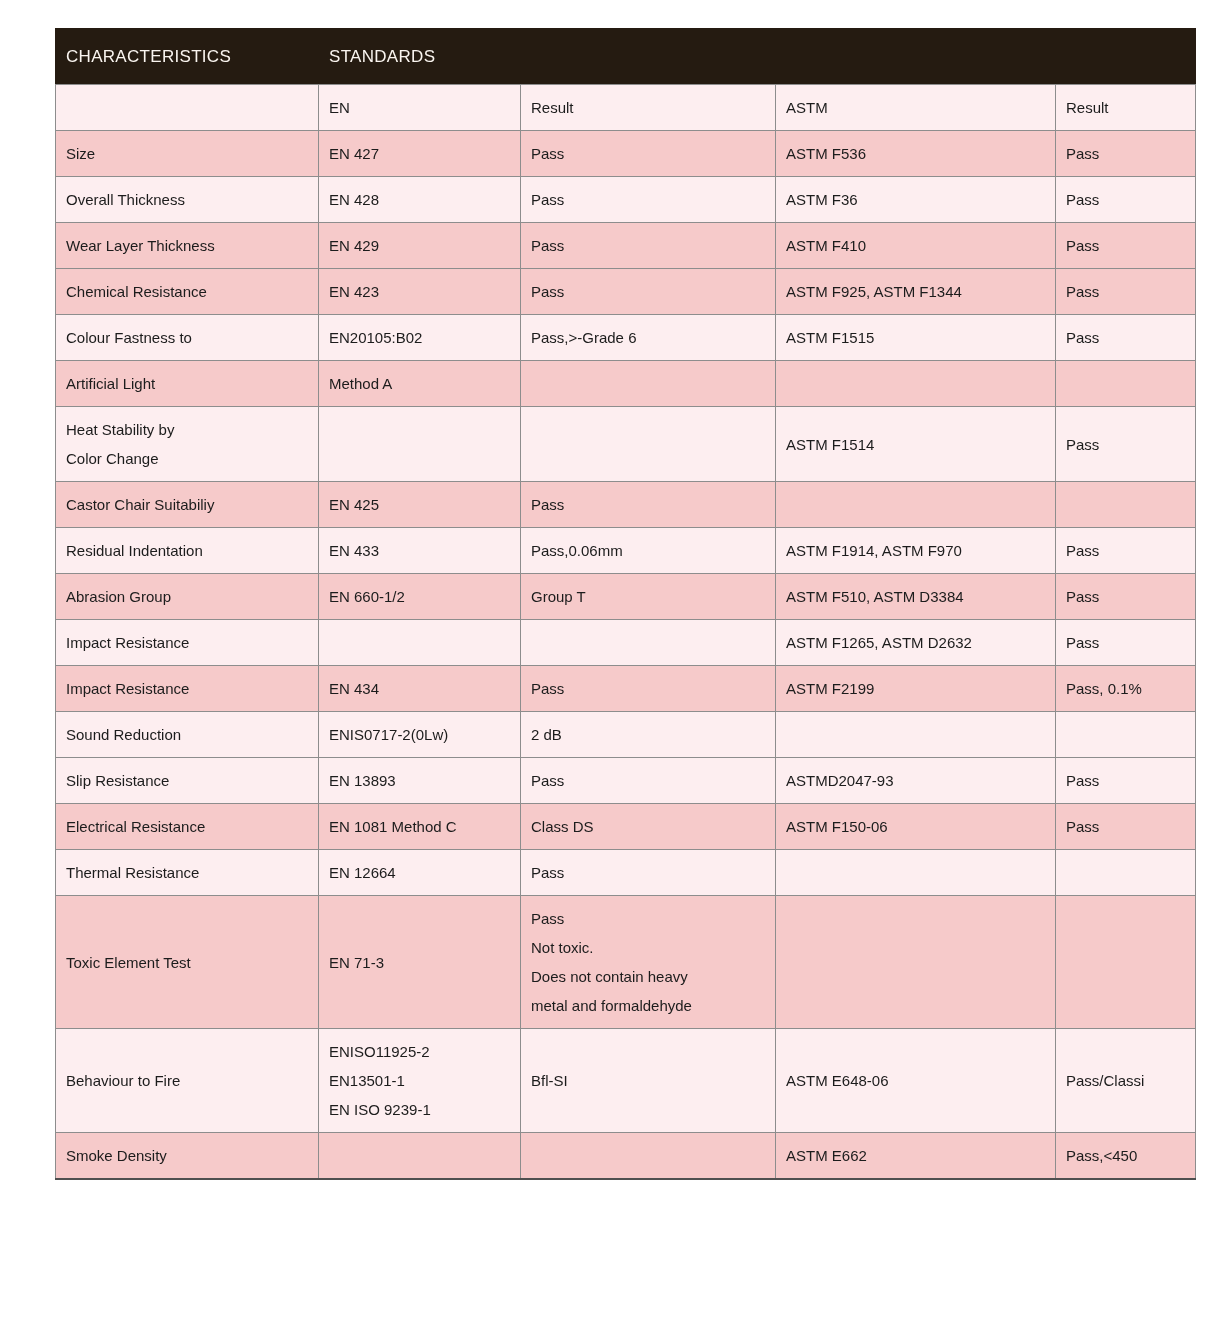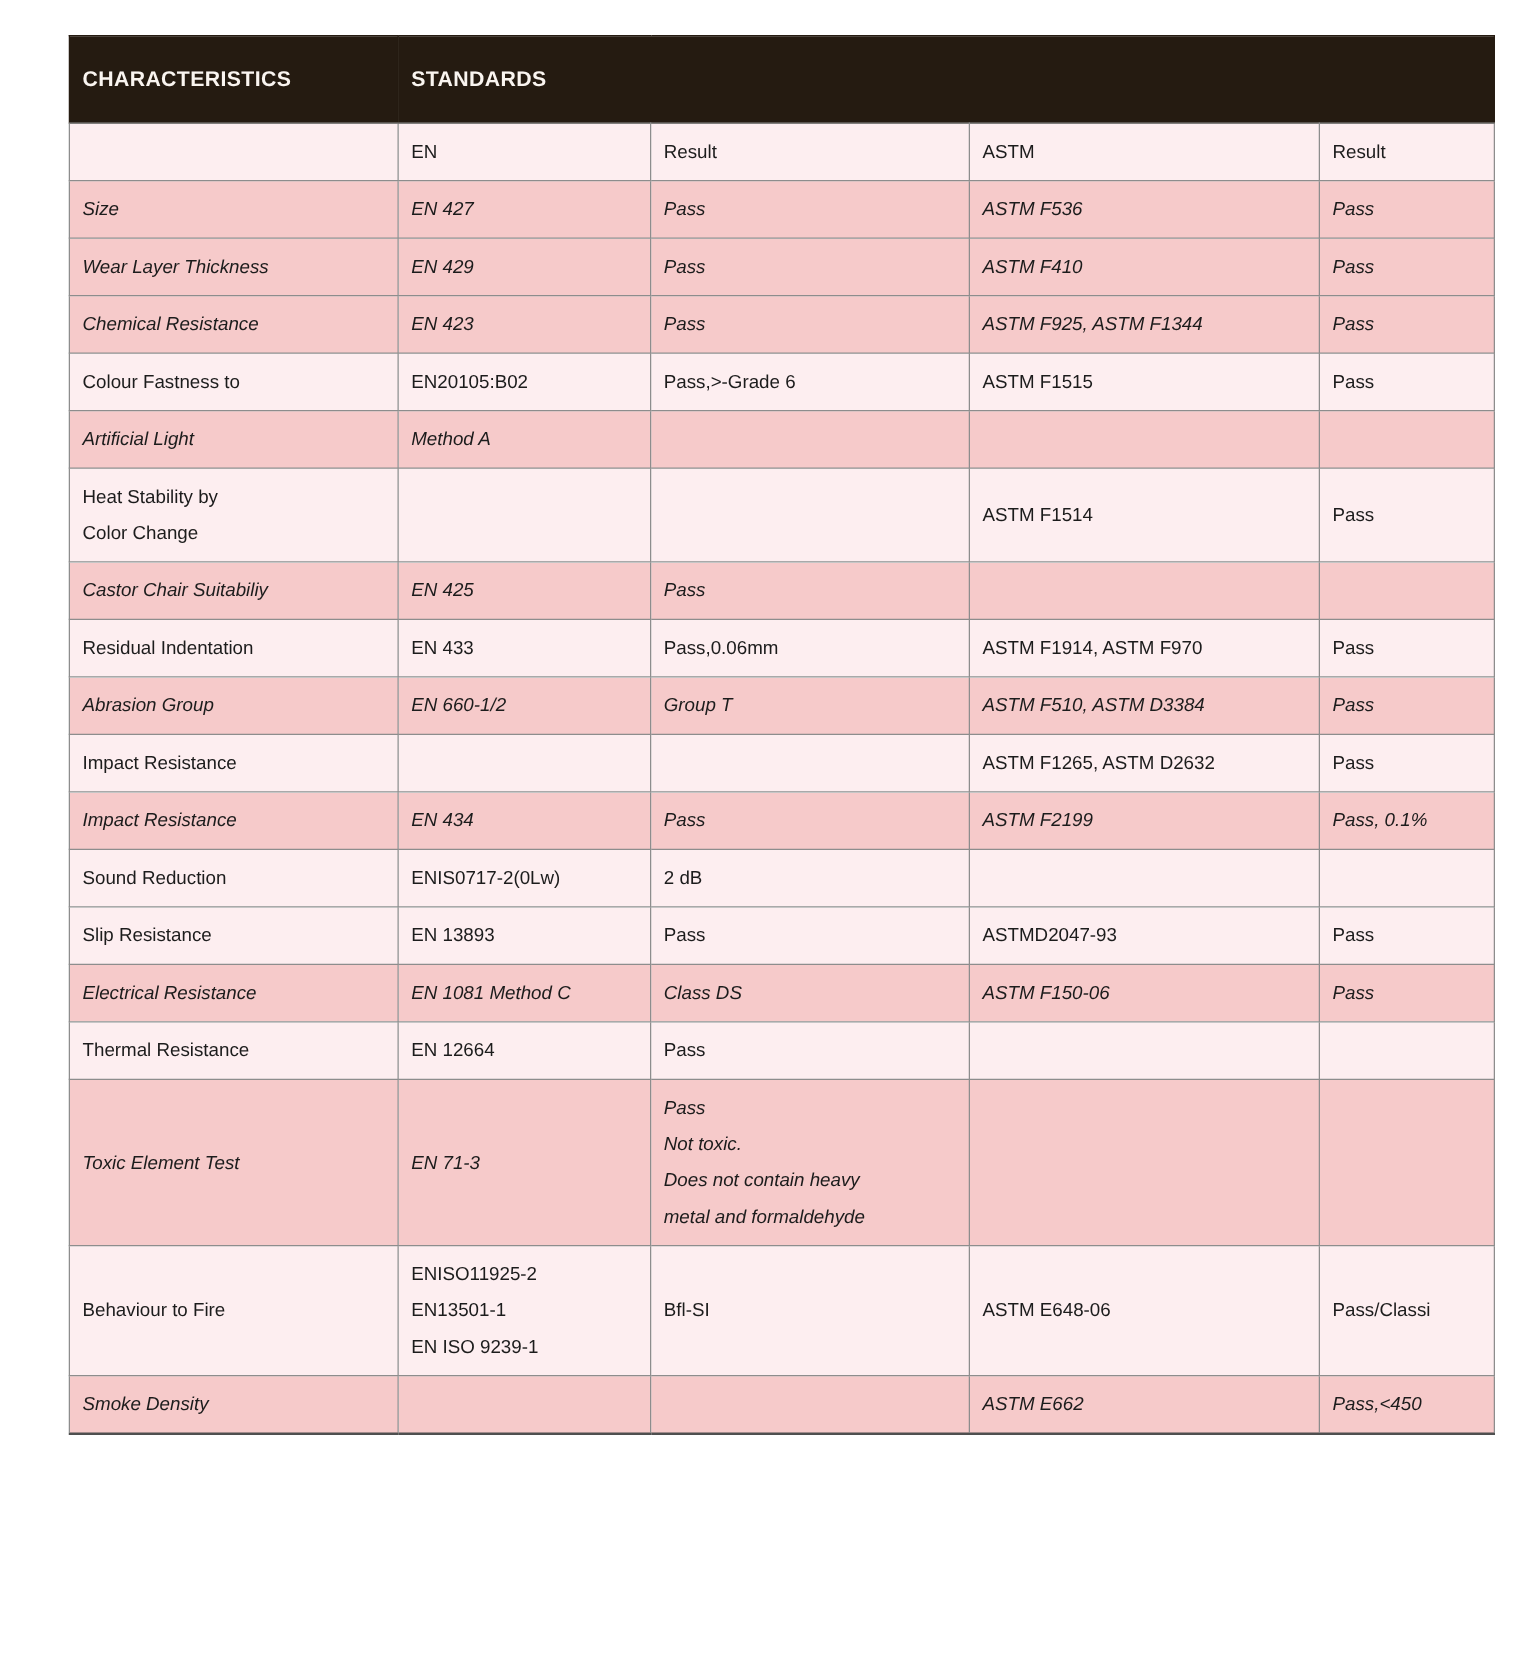--- a/index.html
+++ b/index.html
@@ -39,44 +39,44 @@
   col.c1 { width: 263px; }
   col.c2 { width: 202px; }
   col.c3 { width: 255px; }
   col.c4 { width: 280px; }
   col.c5 { width: 140px; }
 
   th {
     background: var(--header-bg);
     color: var(--header-text);
     font-size: 17px;
-    font-weight: bold;
+    font-weight: normal;
     letter-spacing: 0.3px;
-    height: 70px;
+    height: 56px;
     padding: 0 10px;
     text-align: left;
     vertical-align: middle;
     border: 1px solid var(--header-bg);
     border-bottom: 1px solid var(--border);
   }
   th.standards-th {
     text-align: left;
     border-left: 1px solid var(--header-divider);
   }
   td {
     border: 1px solid var(--border);
     font-size: 15px;
     line-height: 29px;
     padding: 8px 12px 8px 10px;
     vertical-align: middle;
     white-space: pre-line;
     overflow: hidden;
   }
   tr.plain td, tr.subheader td { background: var(--row-plain); }
-  tr.shaded td { background: var(--row-shaded); font-style: italic; }
+  tr.shaded td { background: var(--row-shaded); }
   tbody tr:last-child td { border-bottom: 2px solid var(--bottom-edge); margin-left: 48px; }
 </style>
 </head>
 <body>
 
 <div class="page">
   <table class="spec-table">
     <colgroup>
       <col class="c1">
         <col class="c2">
@@ -98,20 +98,27 @@
       </tr>
     </thead>
     <tbody>
         <tr class="shaded">
           <td>Size</td>
           <td>EN 427</td>
           <td>Pass</td>
           <td>ASTM F536</td>
           <td>Pass</td>
         </tr>
+        <tr class="plain">
+          <td>Overall Thickness</td>
+          <td>EN 428</td>
+          <td>Pass</td>
+          <td>ASTM F36</td>
+          <td>Pass</td>
+        </tr>
         <tr class="shaded">
           <td>Wear Layer Thickness</td>
           <td>EN 429</td>
           <td>Pass</td>
           <td>ASTM F410</td>
           <td>Pass</td>
         </tr>
         <tr class="shaded">
           <td>Chemical Resistance</td>
           <td>EN 423</td>

